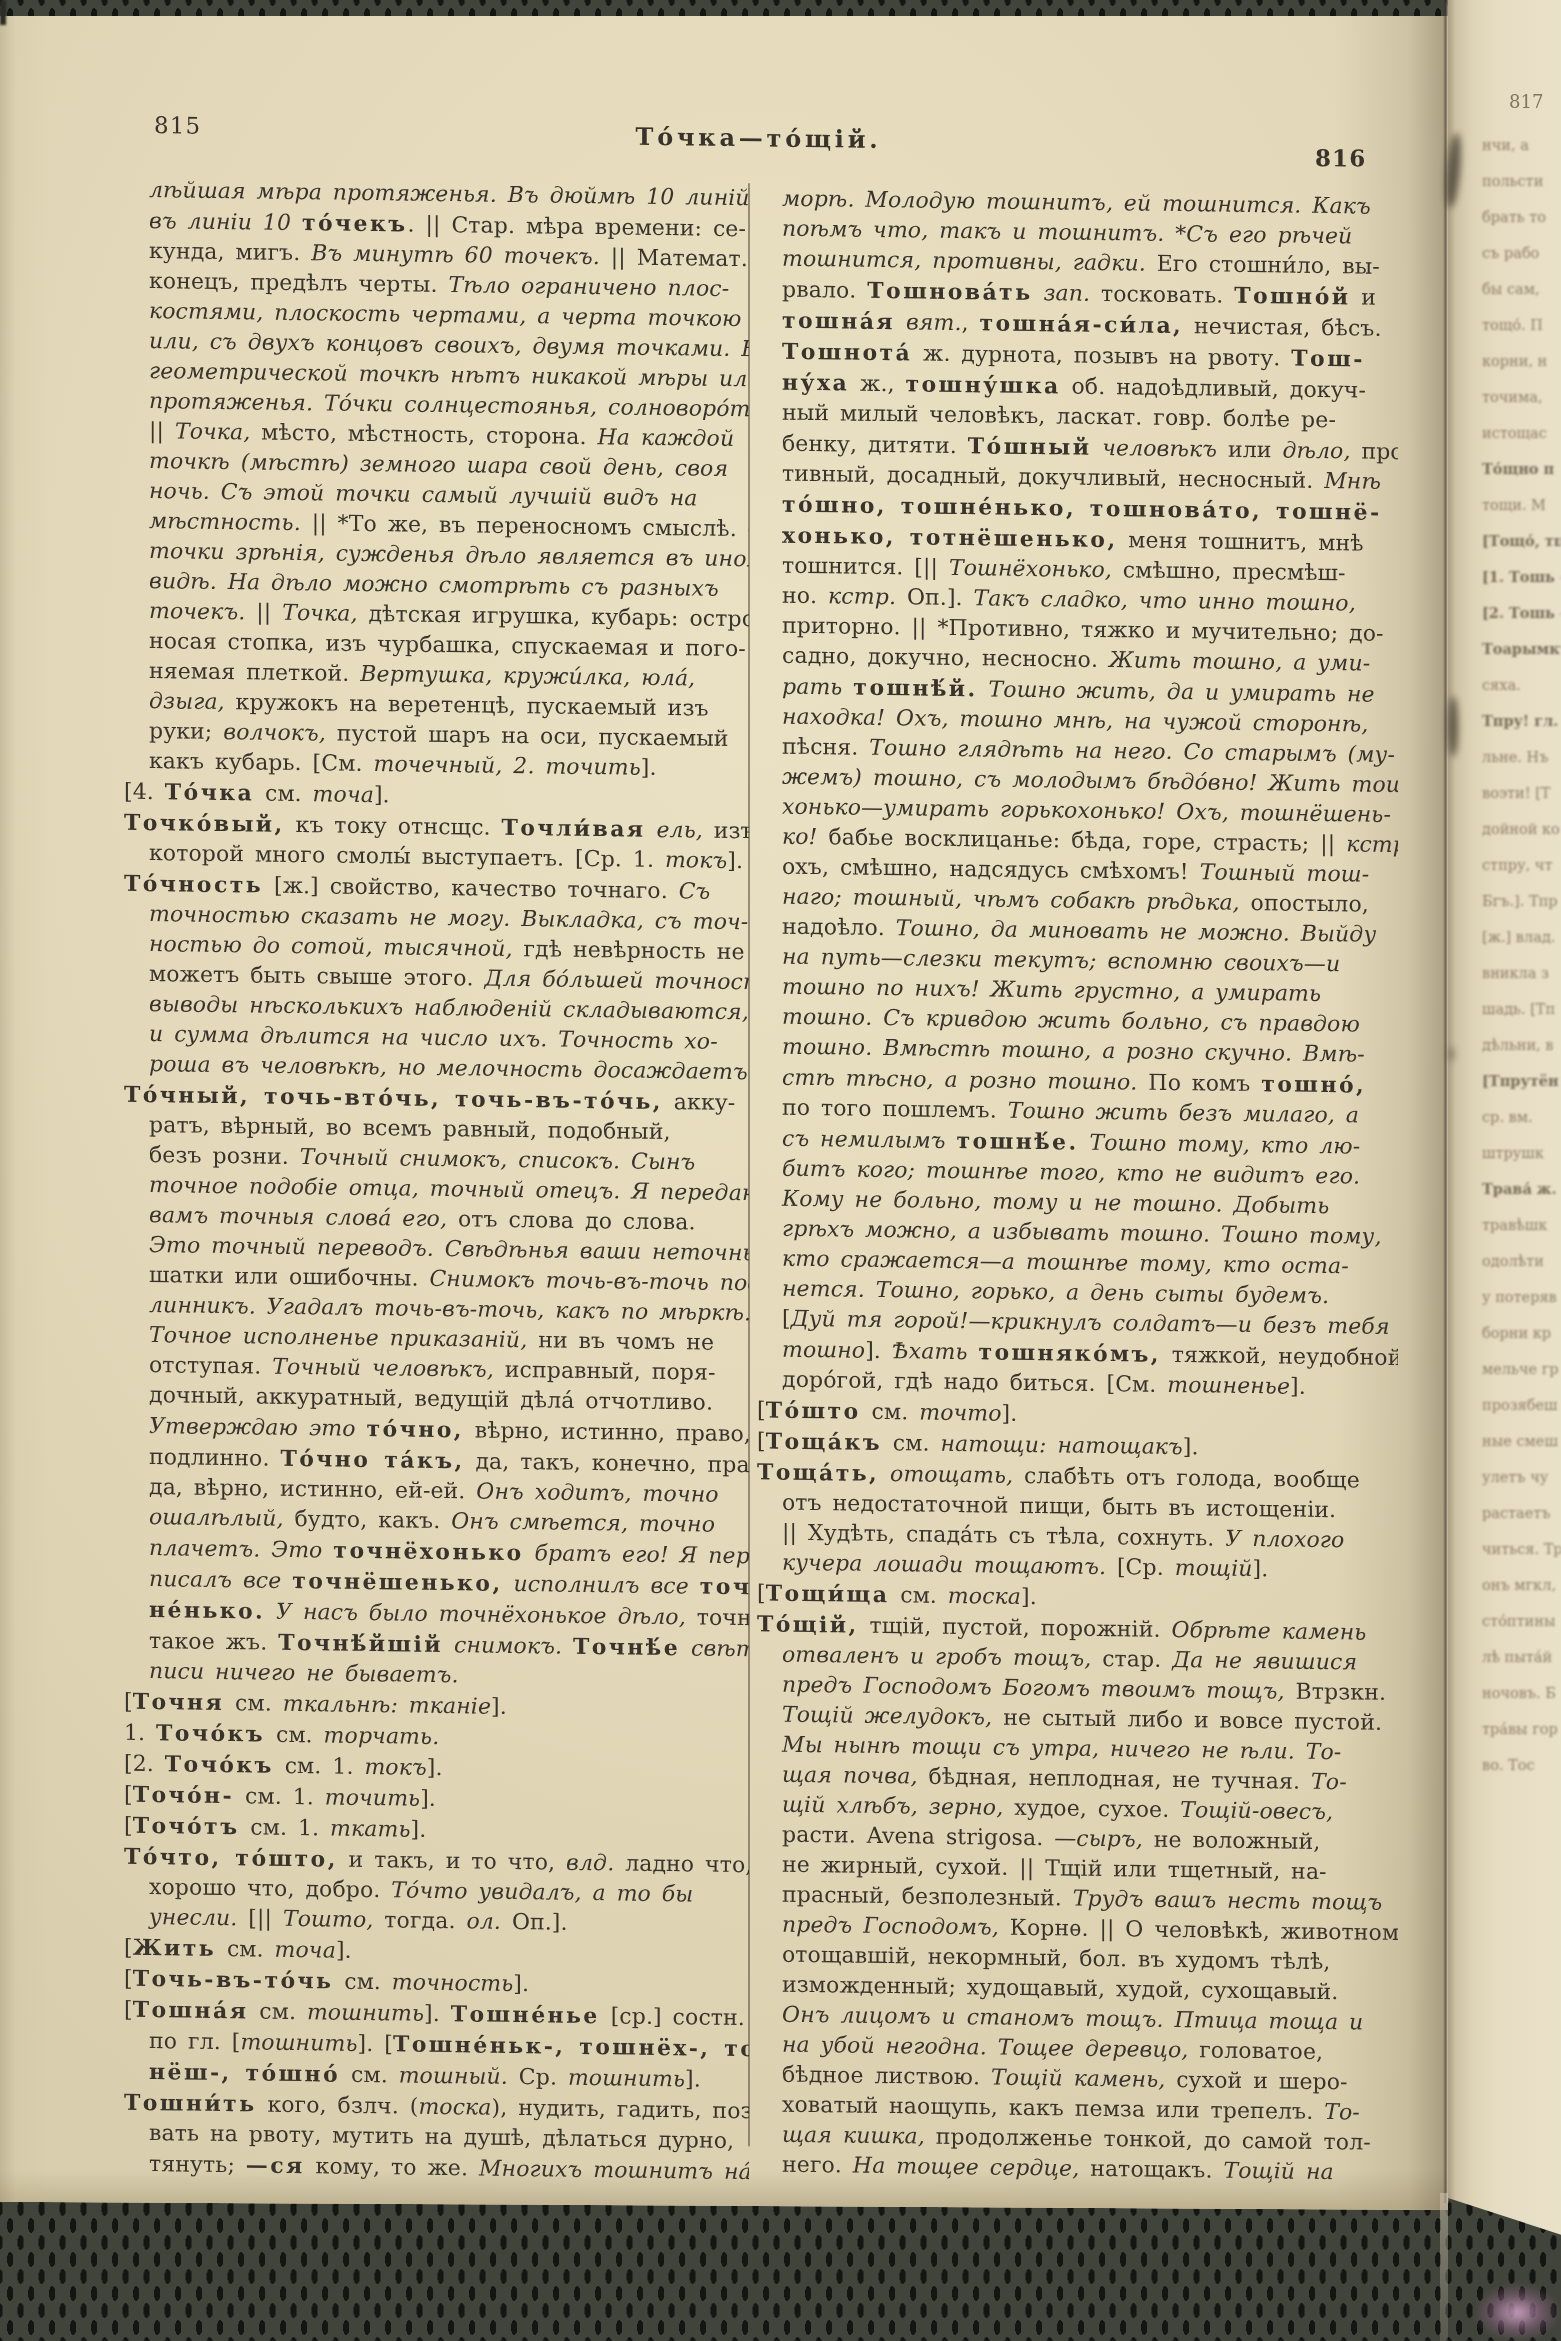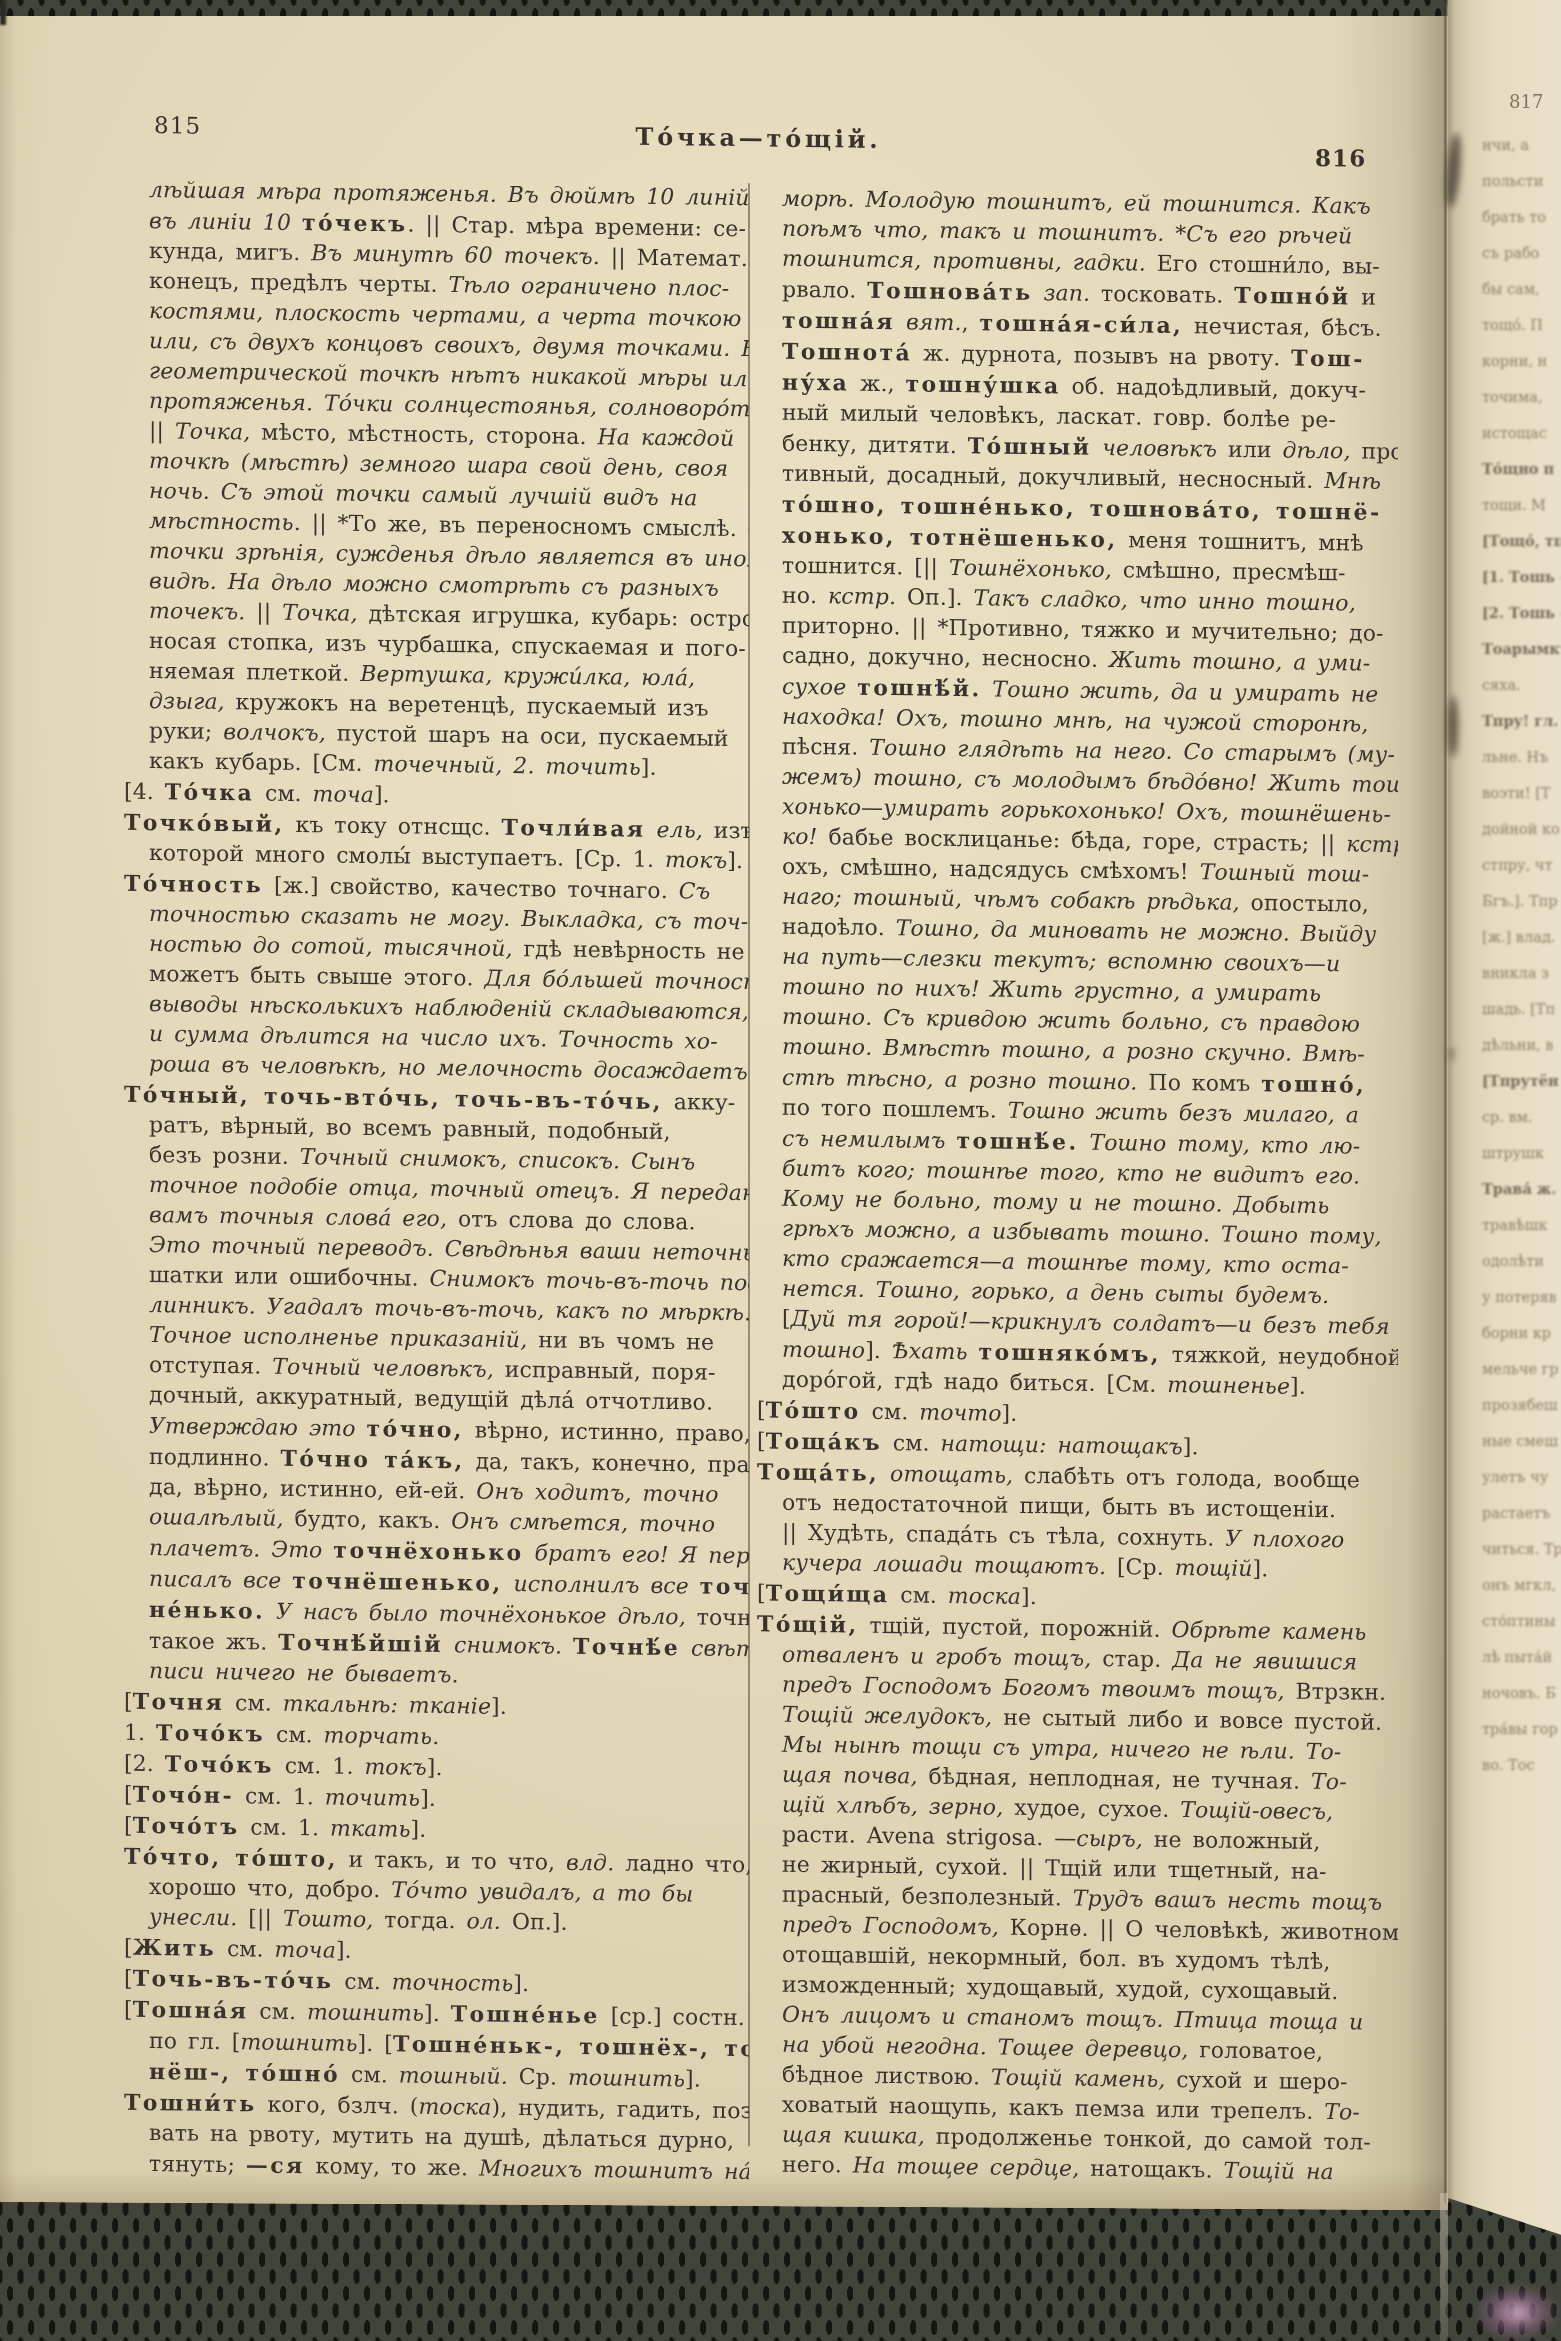--- a/index.html
+++ b/index.html
@@ -154,21 +154,21 @@
         <div class="line"><span class="st-s">ну́ха</span><span class="st-r"> ж., </span><span class="st-s">тошну́шка</span><span class="st-r"> об. надоѣдливый, докуч-</span></div>
         <div class="line"><span class="st-r">ный милый человѣкъ, ласкат. говр. болѣе ре-</span></div>
         <div class="line"><span class="st-r">бенку, дитяти. </span><span class="st-s">То́шный</span><span class="st-i"> человѣкъ</span><span class="st-r"> или </span><span class="st-i">дѣло,</span><span class="st-r"> про-</span></div>
         <div class="line"><span class="st-r">тивный, досадный, докучливый, несносный. </span><span class="st-i">Мнѣ</span></div>
         <div class="line"><span class="st-s">то́шно, тошне́нько, тошнова́то, тошнё-</span></div>
         <div class="line"><span class="st-s">хонько, тотнёшенько,</span><span class="st-r"> меня тошнитъ, мнѣ</span></div>
         <div class="line"><span class="st-r">тошнится. [|| </span><span class="st-i">Тошнёхонько,</span><span class="st-r"> смѣшно, пресмѣш-</span></div>
         <div class="line"><span class="st-r">но. </span><span class="st-i">кстр. </span><span class="st-r">Оп.]. </span><span class="st-i">Такъ сладко, что инно тошно,</span></div>
         <div class="line"><span class="st-r">приторно. || *Противно, тяжко и мучительно; до-</span></div>
         <div class="line"><span class="st-r">садно, докучно, несносно. </span><span class="st-i">Жить тошно, а уми-</span></div>
-        <div class="line"><span class="st-i">сухое </span><span class="st-s">тошнѣ́й.</span><span class="st-i"> Тошно жить, да и умирать не</span></div>
+        <div class="line"><span class="st-i">рать </span><span class="st-s">тошнѣ́й.</span><span class="st-i"> Тошно жить, да и умирать не</span></div>
         <div class="line"><span class="st-i">находка! Охъ, тошно мнѣ, на чужой сторонѣ,</span></div>
         <div class="line"><span class="st-r">пѣсня. </span><span class="st-i">Тошно глядѣть на него. Со старымъ (му-</span></div>
         <div class="line"><span class="st-i">жемъ) тошно, съ молодымъ бѣдо́вно! Жить тошнё-</span></div>
         <div class="line"><span class="st-i">хонько—умирать горькохонько! Охъ, тошнёшень-</span></div>
         <div class="line"><span class="st-i">ко!</span><span class="st-r"> бабье восклицанье: бѣда, горе, страсть; || </span><span class="st-i">кстр.</span></div>
         <div class="line"><span class="st-r">охъ, смѣшно, надсядусь смѣхомъ! </span><span class="st-i">Тошный тош-</span></div>
         <div class="line"><span class="st-i">наго; тошный, чѣмъ собакѣ рѣдька, </span><span class="st-r">опостыло,</span></div>
         <div class="line"><span class="st-r">надоѣло. </span><span class="st-i">Тошно, да миновать не можно. Выйду</span></div>
         <div class="line"><span class="st-i">на путь—слезки текутъ; вспомню своихъ—и</span></div>
         <div class="line"><span class="st-i">тошно по нихъ! Жить грустно, а умирать</span></div>

